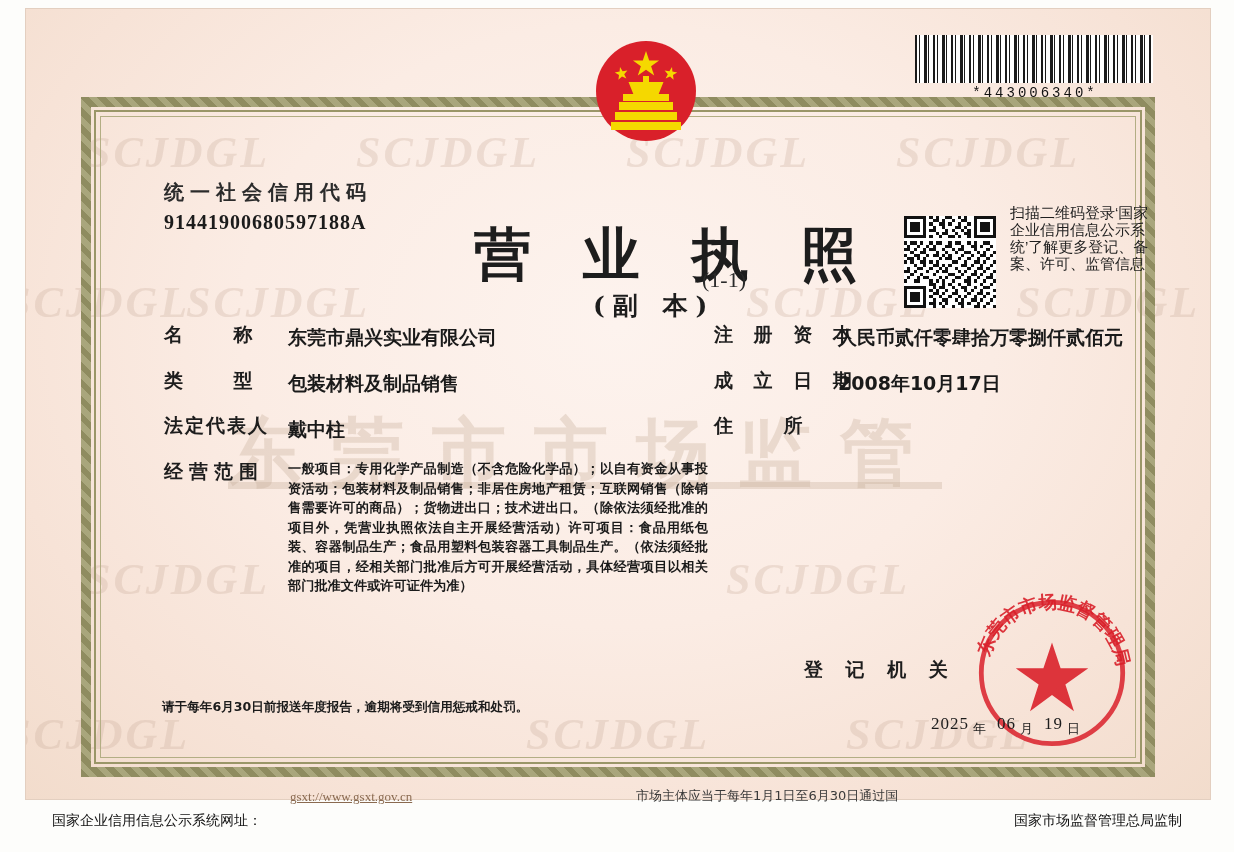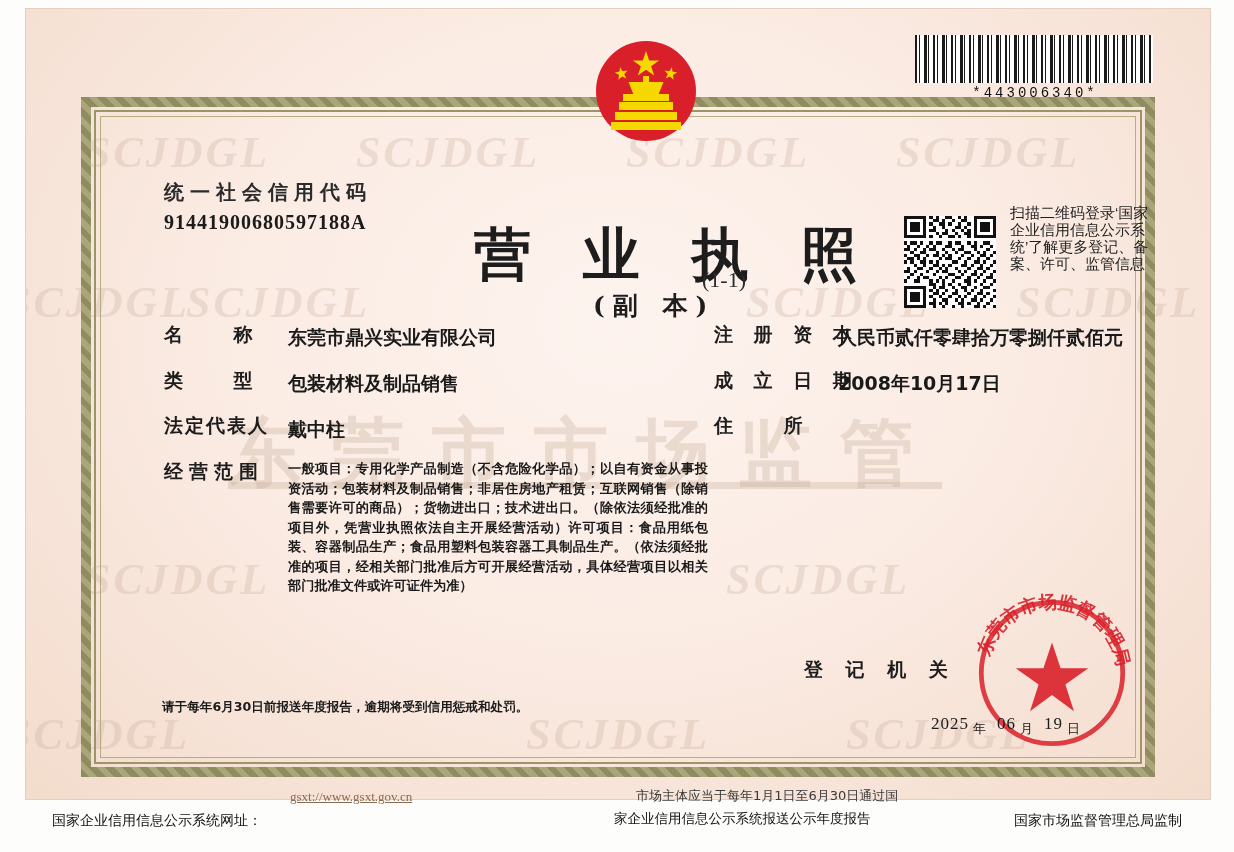--- a/index.html
+++ b/index.html
@@ -668,16 +668,15 @@
     </div>
 
     <div class="note1">请于每年6月30日前报送年度报告，逾期将受到信用惩戒和处罚。</div>
 
     <div class="url">gsxt://www.gsxt.gov.cn</div>
     <div class="midnote">市场主体应当于每年1月1日至6月30日通过国</div>
 
   </div>
 
   <div class="footer-left">国家企业信用信息公示系统网址：</div>
-  <div class="footer-center">家企业信用信息公示系统报送公示年度报告</div>
   <div class="footer-right">国家市场监督管理总局监制</div>
 
 </div>
 
 </body></html>

